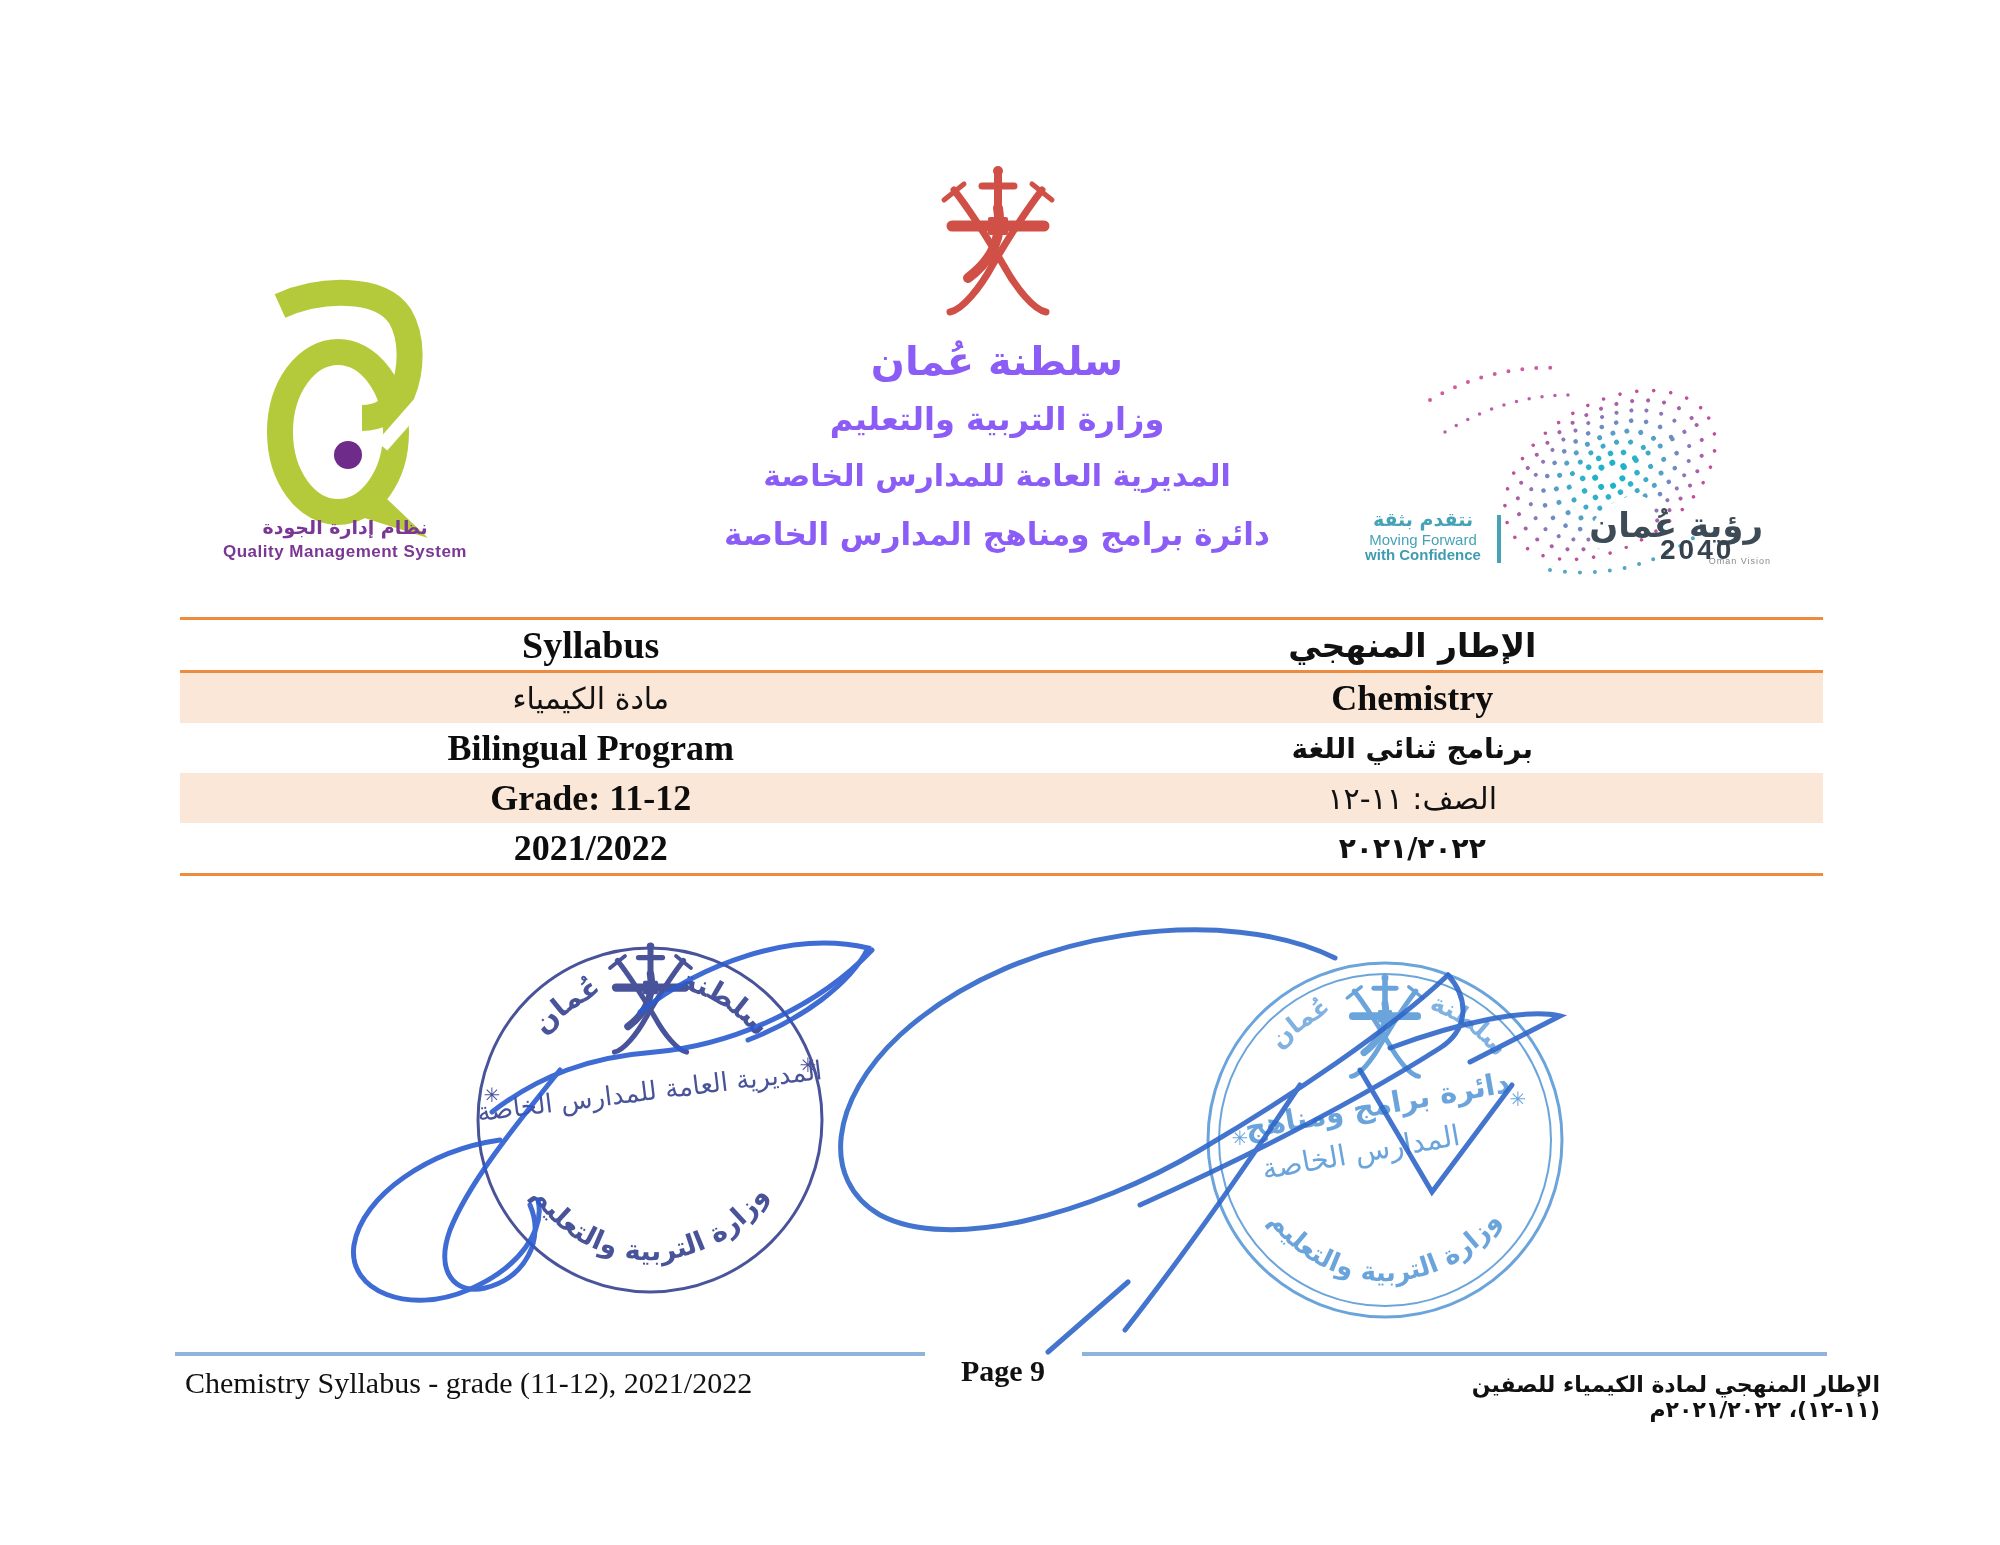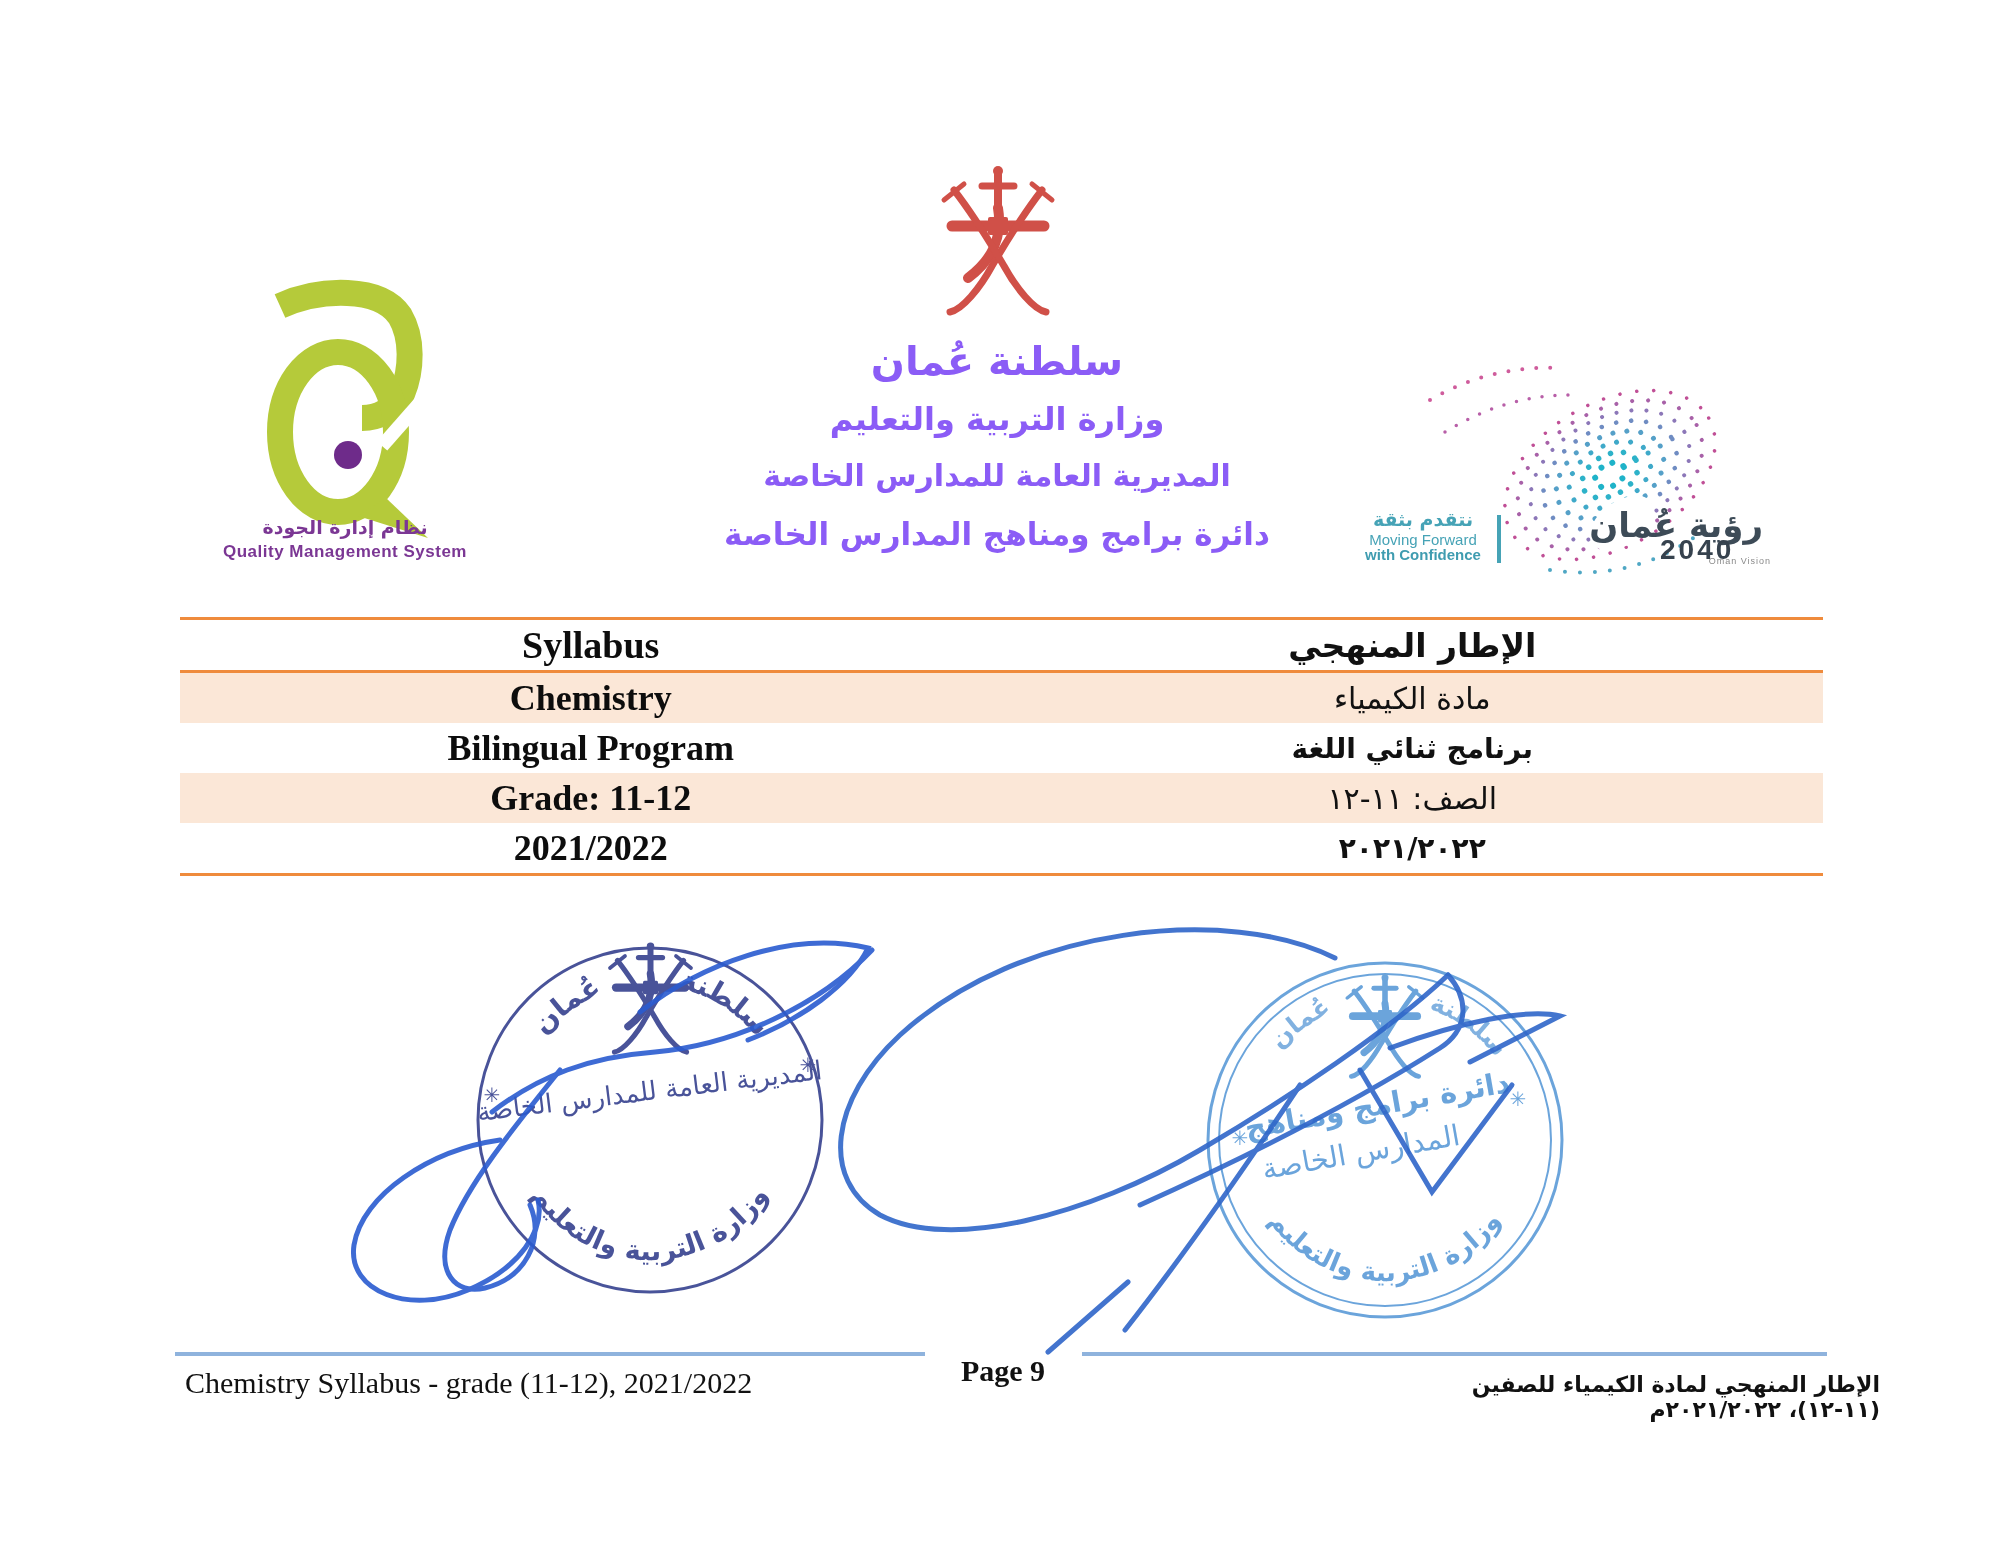--- a/index.html
+++ b/index.html
@@ -121,22 +121,22 @@
   <div class="abs vis-title">رؤية عُمان</div>
   <div class="abs vis-year">2040</div>
   <div class="abs vis-sub">Oman Vision</div>
 
   <div class="abs tbl">
     <div class="tr hdr">
       <div class="td en">Syllabus</div>
       <div class="td ar">الإطار المنهجي</div>
     </div>
     <div class="tr r peach">
+      <div class="td ar s1">مادة الكيمياء</div>
       <div class="td en">Chemistry</div>
-      <div class="td ar s1">مادة الكيمياء</div>
     </div>
     <div class="tr r">
       <div class="td en">Bilingual Program</div>
       <div class="td ar s2">برنامج ثنائي اللغة</div>
     </div>
     <div class="tr r peach">
       <div class="td en">Grade: 11-12</div>
       <div class="td ar s3">الصف: ١١-١٢</div>
     </div>
     <div class="tr r">

